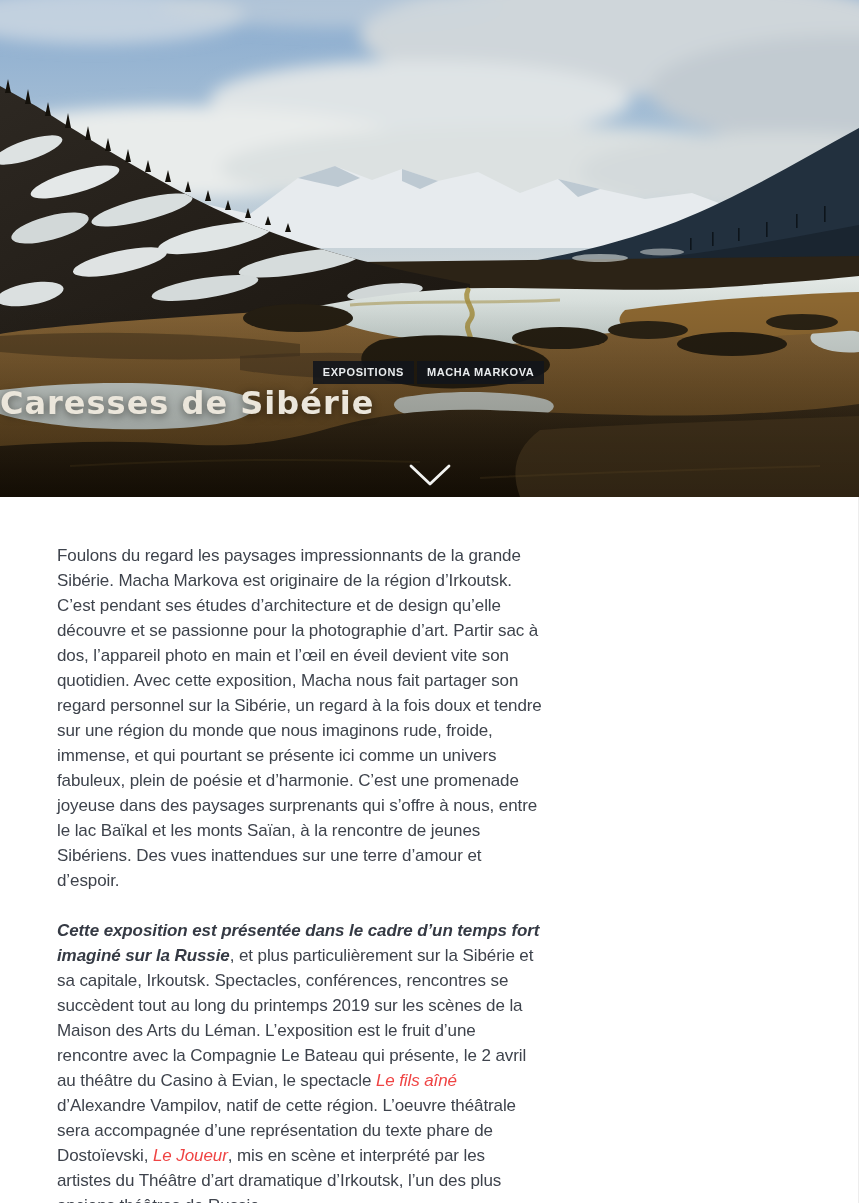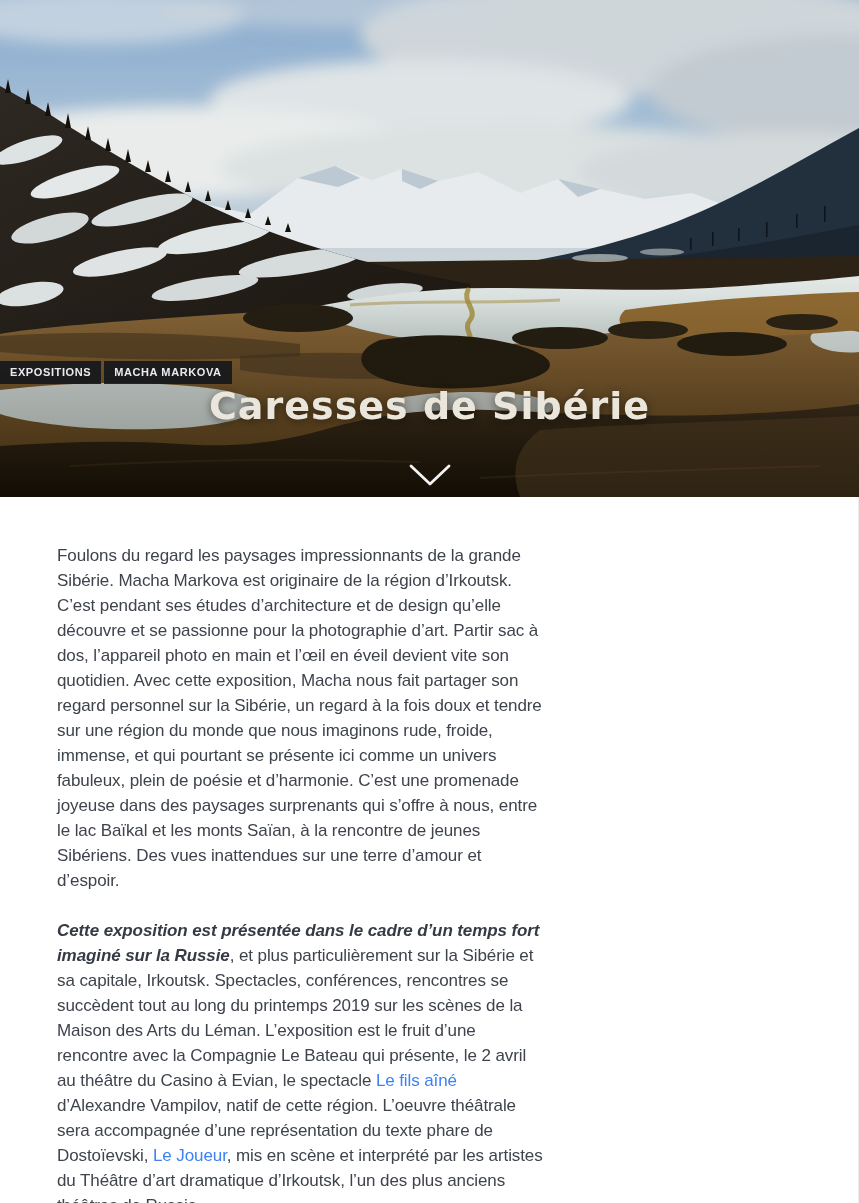--- a/index.html
+++ b/index.html
@@ -6,43 +6,43 @@
   html,body { width:859px; background:#ffffff; }
   body { height:1203px; overflow:hidden; font-family:"Liberation Sans","DejaVu Sans",sans-serif; }
 
   .page { position:relative; width:859px; height:1203px; }
 
   
   .hero { position:relative; width:859px; height:497px; overflow:hidden; background:#8aabce; }
   .hero-art { position:absolute; inset:0; display:block; }
 
   .hero-tags { position:absolute; top:361px; left:0; right:2px;
-               display:flex; justify-content:flex-start; gap:3px; }
+               display:flex; justify-content:center; gap:3px; }
   .tag { background:rgba(17,21,27,.88); color:#e9ecee;
          font-size:11px; font-weight:700; letter-spacing:.6px;
          line-height:1; padding:6px 10px 6px; text-decoration:none; cursor:pointer; }
 
   .hero-title { position:absolute; top:384px; left:0; width:100%;
-                text-align:center; color:#ebe6db;
+                text-align:left; color:#ebe6db;
                 font-family:"DejaVu Sans","Liberation Sans",sans-serif;
-                font-weight:800; font-size:38px; letter-spacing:1px;
+                font-weight:800; font-size:32px; letter-spacing:1px;
                 text-shadow:0 2px 8px rgba(10,8,2,.5); }
 
   .hero-chevron { position:absolute; top:463px; left:50%; transform:translateX(-50%);
                   cursor:pointer; line-height:0; }
 
   
   .content { display:flex; align-items:flex-start;
              padding:46px 0 0 57px; min-height:706px;
              border-right:1px solid #ededed; }
   .article { flex:none; width:486px; }
   .article p { font-size:17px; line-height:25px; color:#3e434c; letter-spacing:-.1px; }
   .article p + p { margin-top:25px; }
   .article strong { font-weight:700; color:#353a44;font-style:italic; }
-  .article .link { color:#3b82f6; text-decoration:none; cursor:pointer; }
+  .article .link { color:#ef4444; font-style:italic; text-decoration:none; cursor:pointer; }
 
   .aside { flex:none; margin-left:28px; width:245px; }
   .aside p { font-size:17px; line-height:26px; font-weight:700; color:#333843; }
 </style>
 </head>
 <body>
 
 <div class="page">
 
   <header class="hero">

